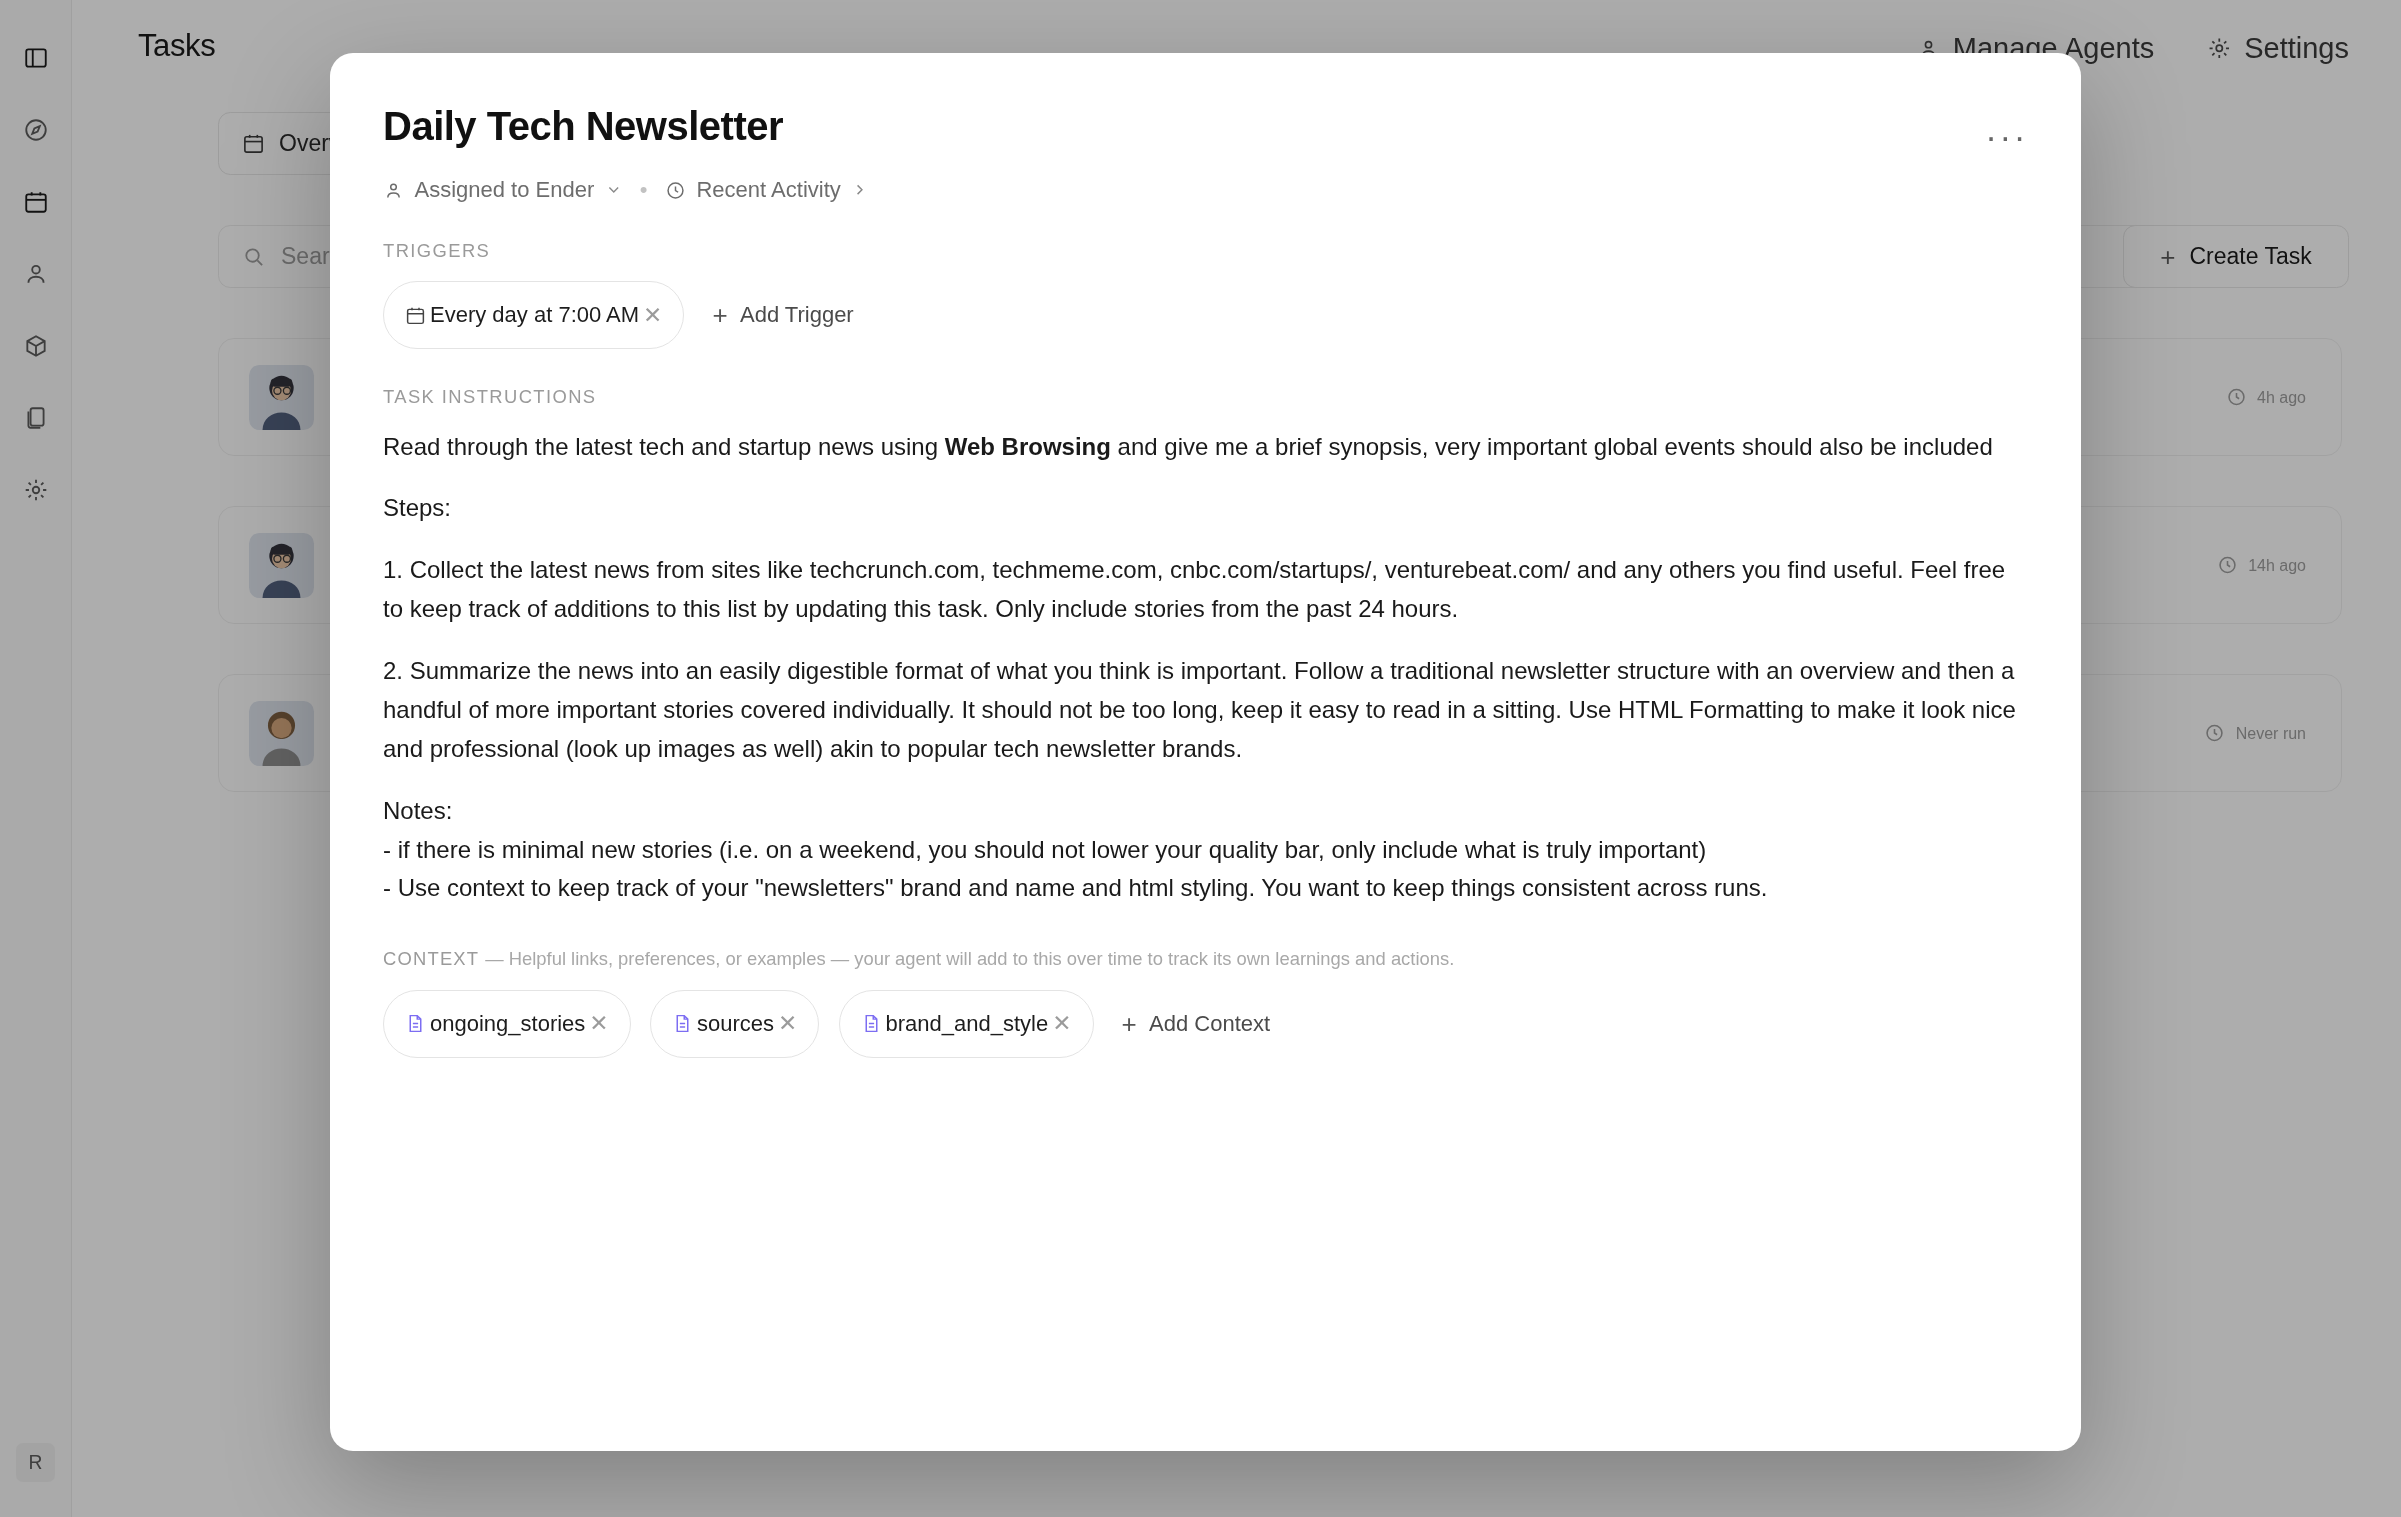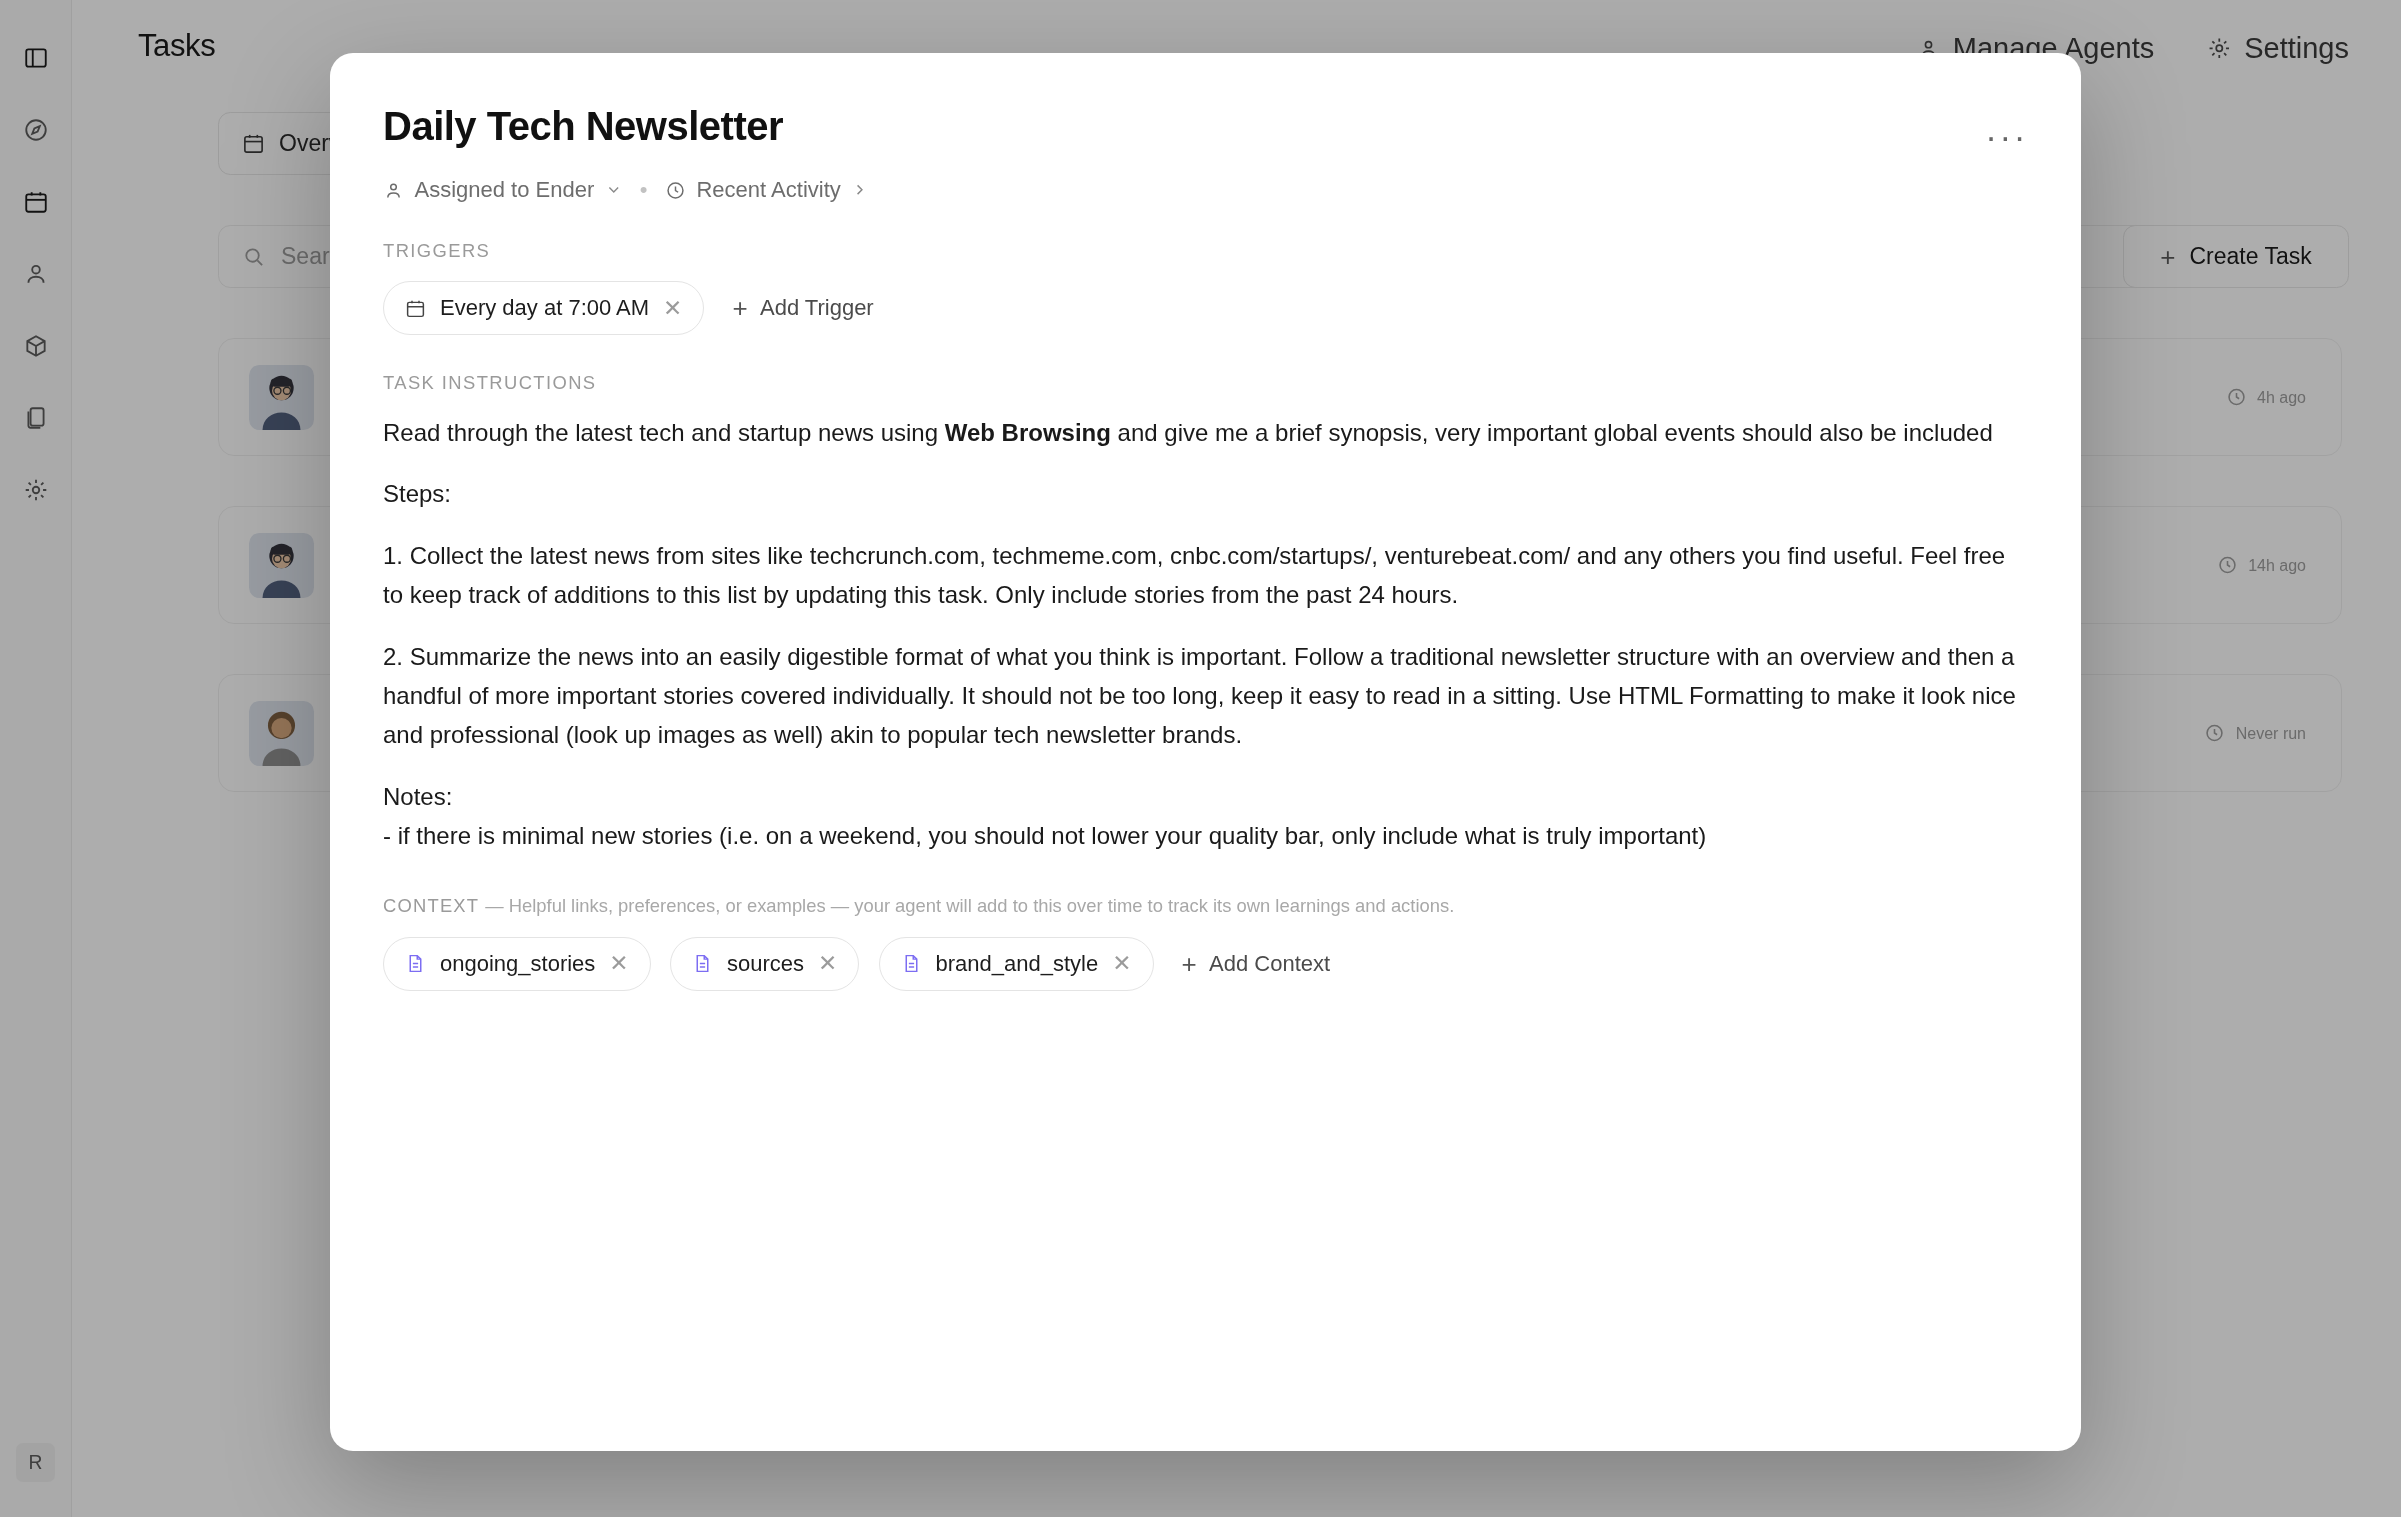--- a/index.html
+++ b/index.html
@@ -148,24 +148,24 @@
   .meta-dot { color: #c2c2c2; }
 
   .section-label {
     margin-top: 37px;
     font-size: 18.4px; letter-spacing: 1.4px;
     color: #9a9a9a; font-weight: 500;
   }
 
   .chip-row { margin-top: 19.3px; display: flex; align-items: center; gap: 19.3px; flex-wrap: wrap; }
   .chip {
-    height: 54px;
+    height: 68px;
     border: 0.9px solid #e4e4e4; border-radius: 876px;
     background: #fff;
-    display: inline-flex; align-items: center; gap: 14px;
+    display: inline-flex; align-items: center; gap: 4px;
     padding: 0 21px;
     font-size: 22px; color: #1d1d1d; text-align: center;
   }
   .chip-x { color: #9b9b9b; font-size: 23px; }
   .ghost-btn {
     display: inline-flex; align-items: center; gap: 12.3px;
     font-size: 22px; color: #4b4b4b;
     padding: 0 8.8px; height: 54px;
   }
   .plus { font-size: 26px; color: #555; line-height: 1; }
@@ -457,20 +457,21 @@
     <div class="section-label">TASK INSTRUCTIONS</div>
 
     <div class="instructions">
       <p><span>Read through the latest tech and startup news using </span><b>Web Browsing</b><span> and give me a brief synopsis, very important global events should also be included</span></p>
       <p>Steps:</p>
       <p>1. Collect the latest news from sites like techcrunch.com, techmeme.com, cnbc.com/startups/, venturebeat.com/ and any others you find useful. Feel free to keep track of additions to this list by updating this task. Only include stories from the past 24 hours.</p>
       <p>2. Summarize the news into an easily digestible format of what you think is important. Follow a traditional newsletter structure with an overview and then a handful of more important stories covered individually. It should not be too long, keep it easy to read in a sitting. Use HTML Formatting to make it look nice and professional (look up images as well) akin to popular tech newsletter brands.</p>
       <p>
         <span class="notes-line">Notes:</span>
         <span class="notes-line">- if there is minimal new stories (i.e. on a weekend, you should not lower your quality bar, only include what is truly important)</span>
+        <span class="notes-line">- Use context to keep track of your "newsletters" brand and name and html styling. You want to keep things consistent across runs.</span>
       </p>
     </div>
 
     <div class="context-label">
       <span>CONTEXT</span>
       <span class="hint">—  Helpful links, preferences, or examples — your agent will add to this over time to track its own learnings and actions.</span>
     </div>
 
     <div class="chip-row">
       <div class="chip">

